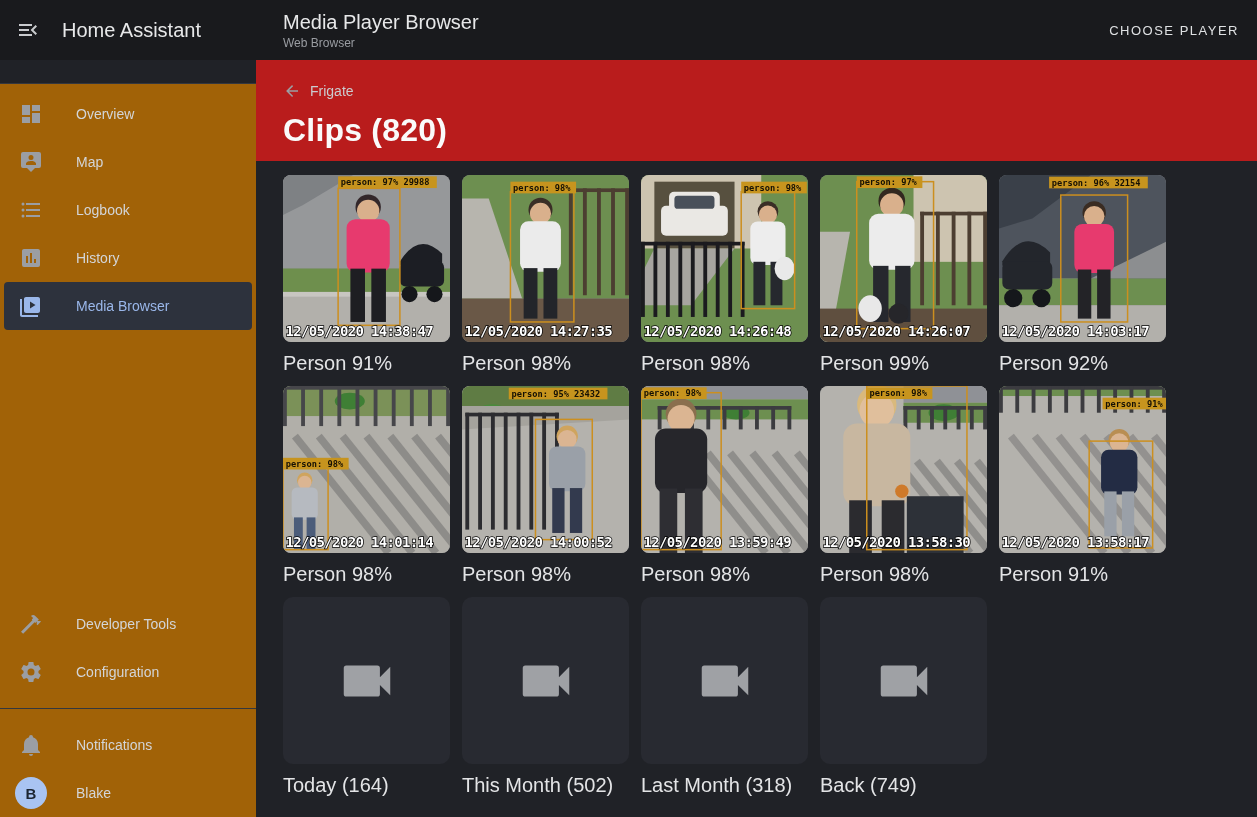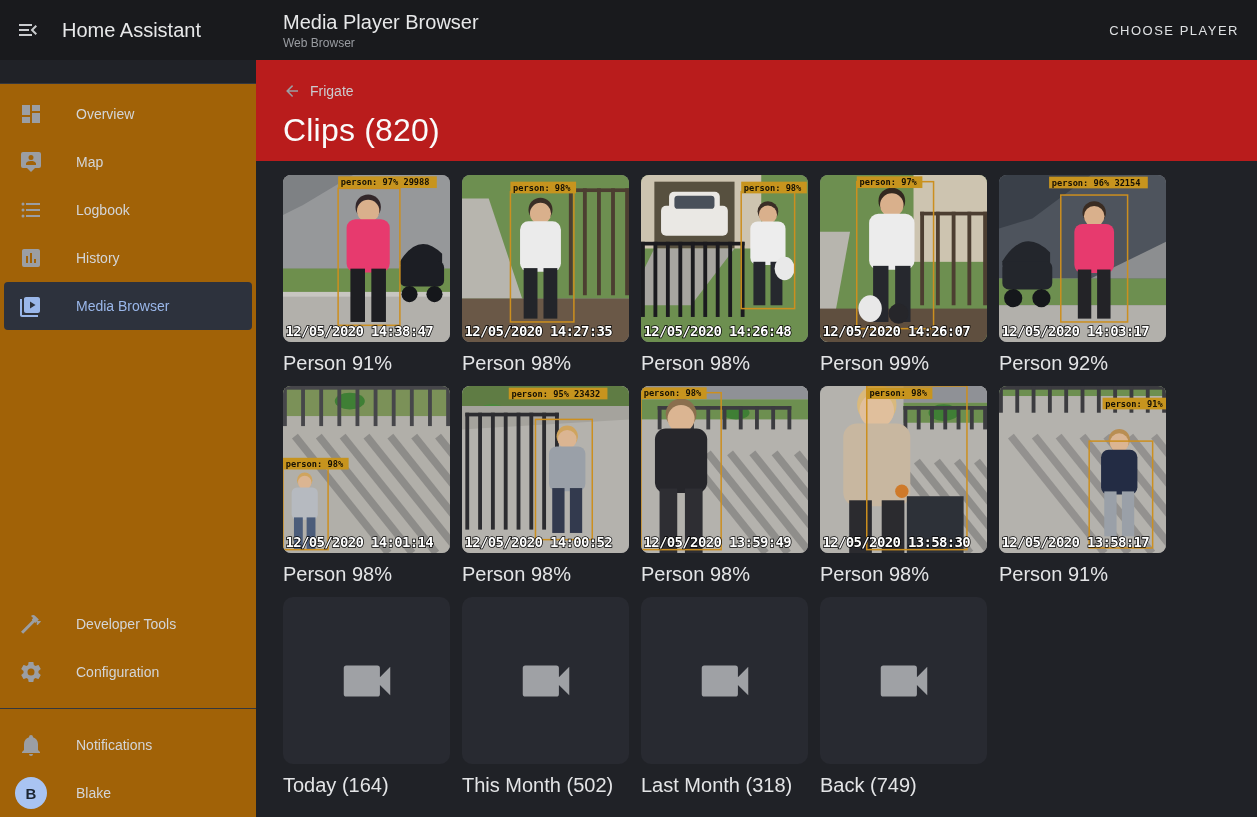--- a/index.html
+++ b/index.html
@@ -47,21 +47,21 @@
     width:32px; height:32px; border-radius:50%; background:var(--avatar-bg);
     color:#1c2531; font-size:15px; font-weight:bold;
     display:flex; align-items:center; justify-content:center;
     margin-right:29px; margin-left:-4px; flex:0 0 32px;
   }
   
   .content { position:fixed; left:256px; top:60px; right:0; bottom:0; background:#202227; overflow:hidden; }
   .content-header { background:#b91c1c; padding:22px 27px 12px; }
   .breadcrumb { display:inline-flex; align-items:center; font-size:14px; color:#cbcccf; cursor:pointer; }
   .bread-icon { width:18px; height:18px; color:#9b9ea3; margin-right:9px; }
-  .page-title { margin:8px 0 0; font-size:32px; font-weight:400; color:#fafafa; letter-spacing:.2px; }
+  .page-title { margin:8px 0 0; font-size:32px; font-weight:700; color:#fafafa; letter-spacing:.2px; }
   .grid {
     padding:14px 43px 0 27px;
     display:grid; grid-template-columns:repeat(5,167px);
     column-gap:24px; row-gap:20px;gap:12px;
   }
   .card { width:167px; }
   .thumb { width:167px; height:167px; border-radius:8px; overflow:hidden; background:#101114; cursor:pointer; }
   .thumb svg { display:block; width:167px; height:167px; }
   .folder-thumb {
     width:167px; height:167px; border-radius:10px; background:#282a31;

